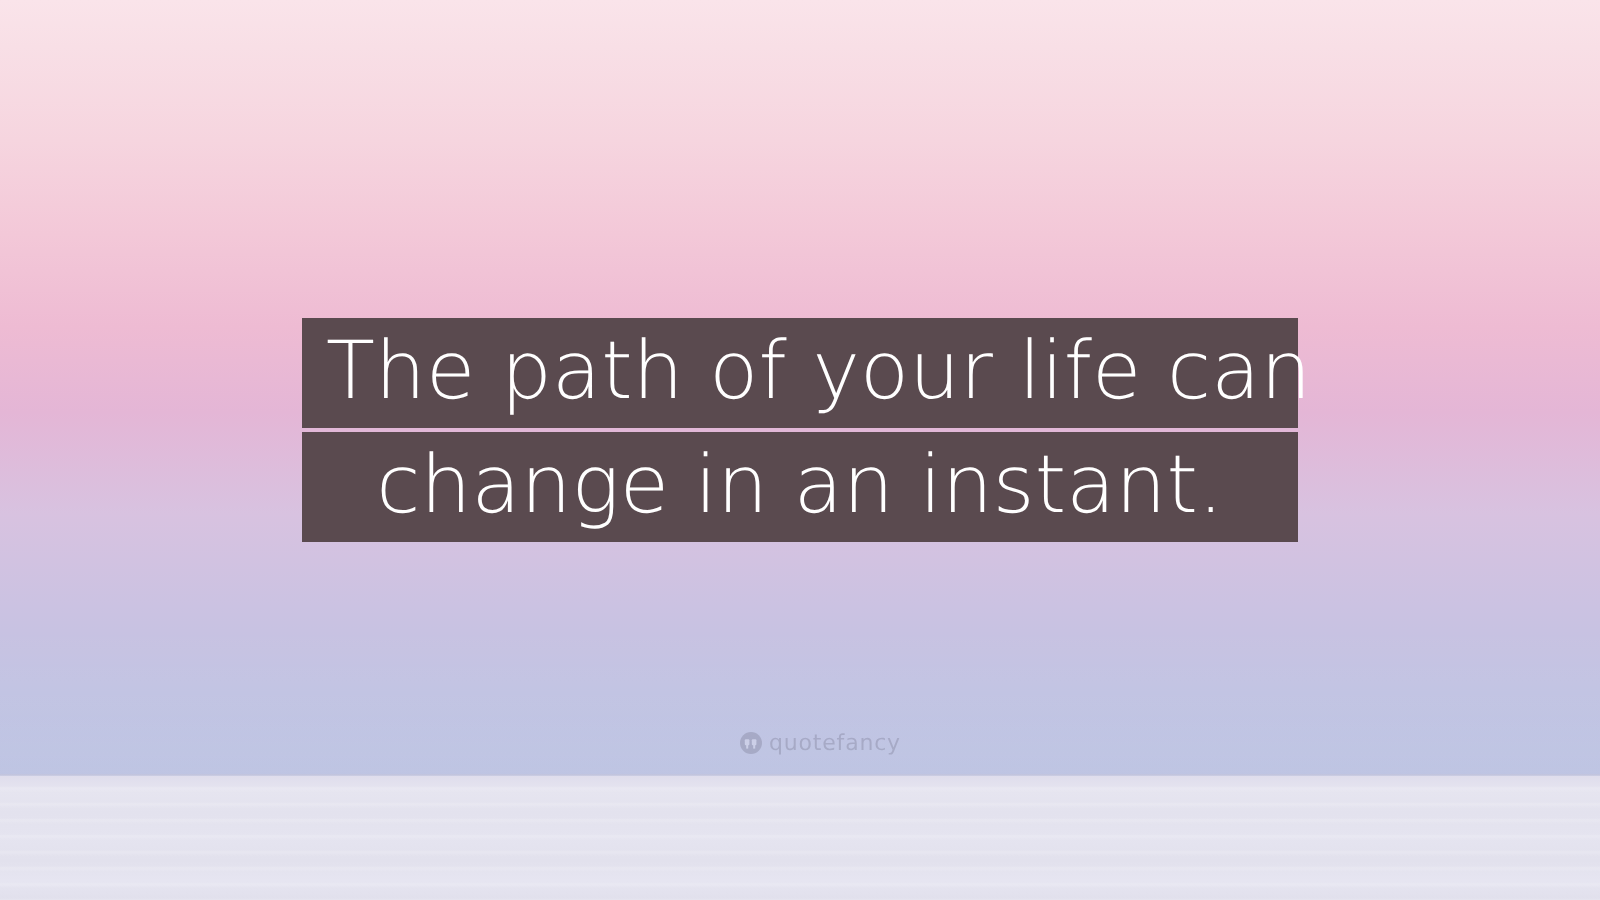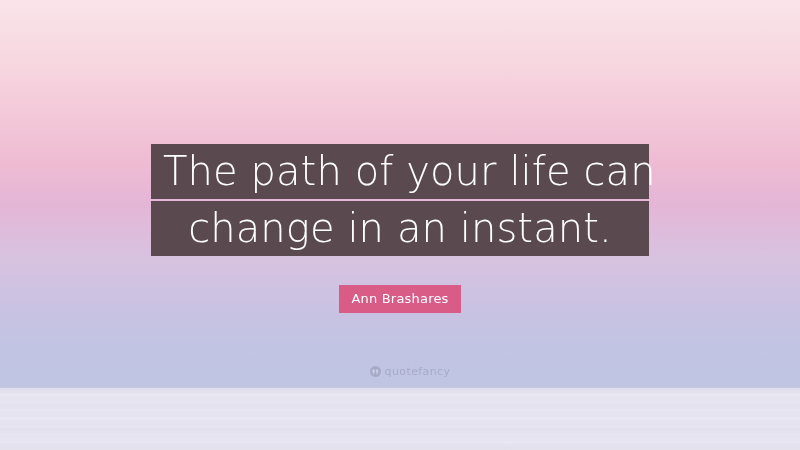--- a/index.html
+++ b/index.html
@@ -106,21 +106,21 @@
       rgba(255,255,255,0.22) 6px,
       rgba(255,255,255,0.00) 8px
     );
     opacity: 0.8;
   }
 
   
   .quote-block {
     position: absolute;
     left: 0;
-    top: 144px;
+    top: 159px;
     width: 800px;
     text-align: center;
   }
 
   .quote-line {
     display: inline-block;
     background: #5A4A4F;
     color: #FFFFFF;
     font-family: "DejaVu Sans", sans-serif;
     font-weight: 300;
@@ -202,23 +202,20 @@
   <div class="sky-haze"></div>
   <div class="horizon"></div>
   <div class="ground"></div>
   <div class="ground-bands"></div>
 
   <div class="quote-block">
     <div class="quote-line quote-line-1">The path of your life can</div>
     <div class="quote-line quote-line-2">change in an instant.</div>
   </div>
 
-  <div class="author-wrap">
-    <span class="author-badge">Ann Brashares</span>
-  </div>
 
   <div class="watermark">
     <span class="wm-icon">
       <svg width="7" height="6" viewBox="0 0 7 6" aria-hidden="true">
         <rect x="0.4" y="0.6" width="2.3" height="3.0" rx="0.5" fill="#E8E8F2"></rect>
         <rect x="3.9" y="0.6" width="2.3" height="3.0" rx="0.5" fill="#E8E8F2"></rect>
         <rect x="1.1" y="3.2" width="1.0" height="2.1" fill="#E8E8F2"></rect>
         <rect x="4.6" y="3.2" width="1.0" height="2.1" fill="#E8E8F2"></rect>
       </svg>
     </span>

